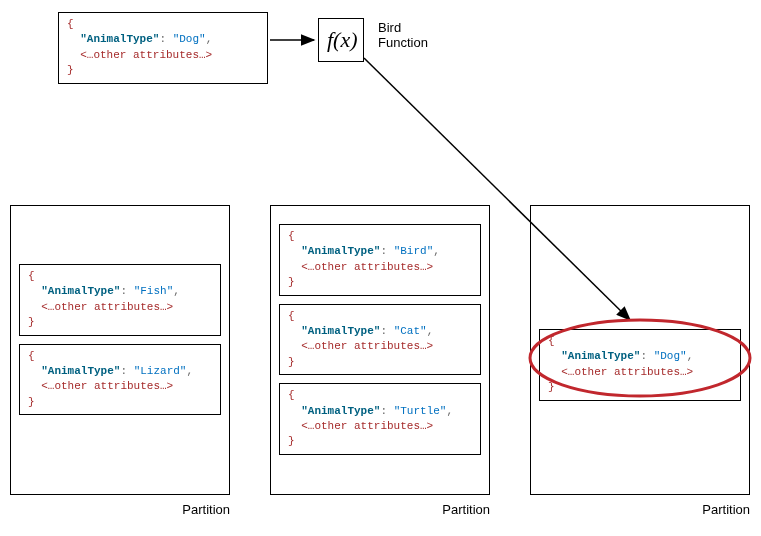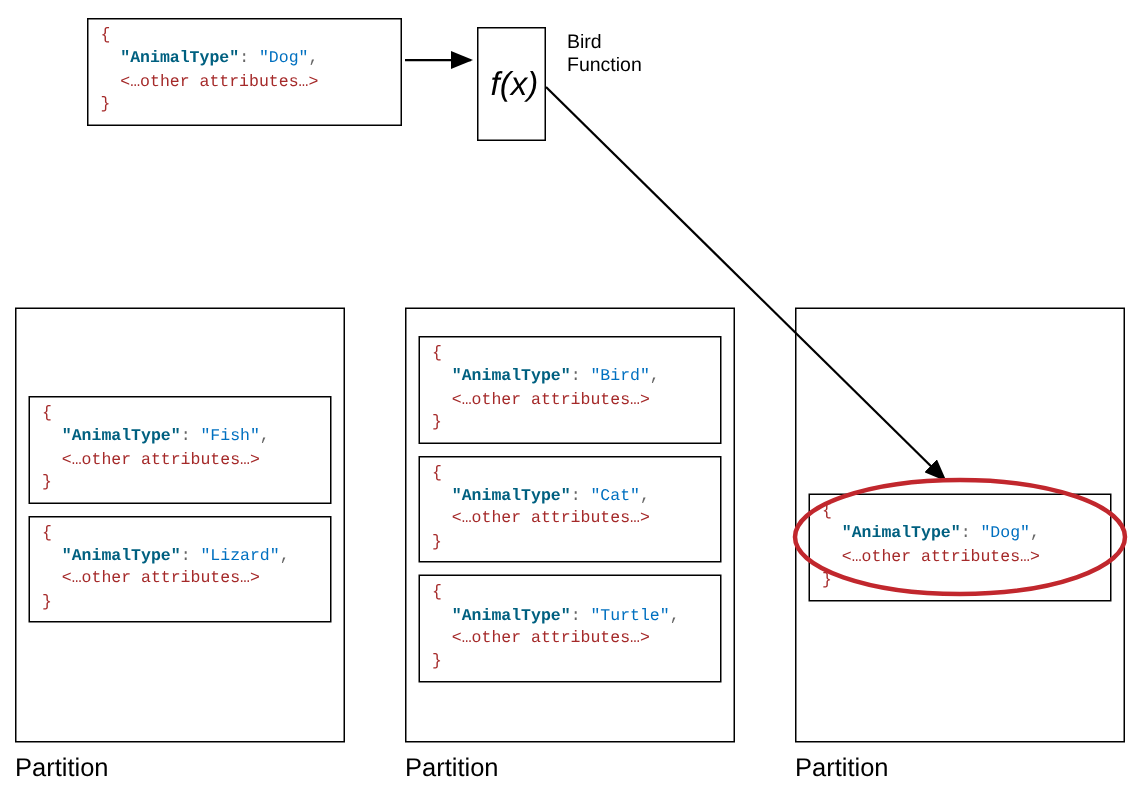--- a/index.html
+++ b/index.html
@@ -24,39 +24,39 @@
   .brace { color: #A52A2A; }
   .key { color: #006080; font-weight: bold; }
   .str { color: #0070C0; }
   .other { color: #A52A2A; }
   .colon { color: #666; }
   .hash-box {
     position: absolute;
     border: 1px solid #000;
     background: #fff;
     text-align: center;
-    font-family: Liberation Sans, sans-serif;
+    font-family: Liberation Serif, serif;
     font-style: italic;
     font-size: 22px;
-    padding: 24px 8px;
+    padding: 8px 8px;
   }
   .hash-label {
     position: absolute;
     font-size: 13px;
     font-family: Arial, sans-serif;
   }
   .partition-box {
     position: absolute;
     border: 1px solid #000;
     background: #fff;
   }
   .partition-label {
     position: absolute;
-    font-size: 17px;
-    text-align: left;
+    font-size: 13px;
+    text-align: right;
     font-family: Arial, sans-serif;
   }
   .inner-box {
     border: 1px solid #000;
     background: #fff;
     margin: 8px;
     padding: 4px 8px;
     font-family: "Courier New", monospace;
     font-size: 11px;
     line-height: 1.4;

